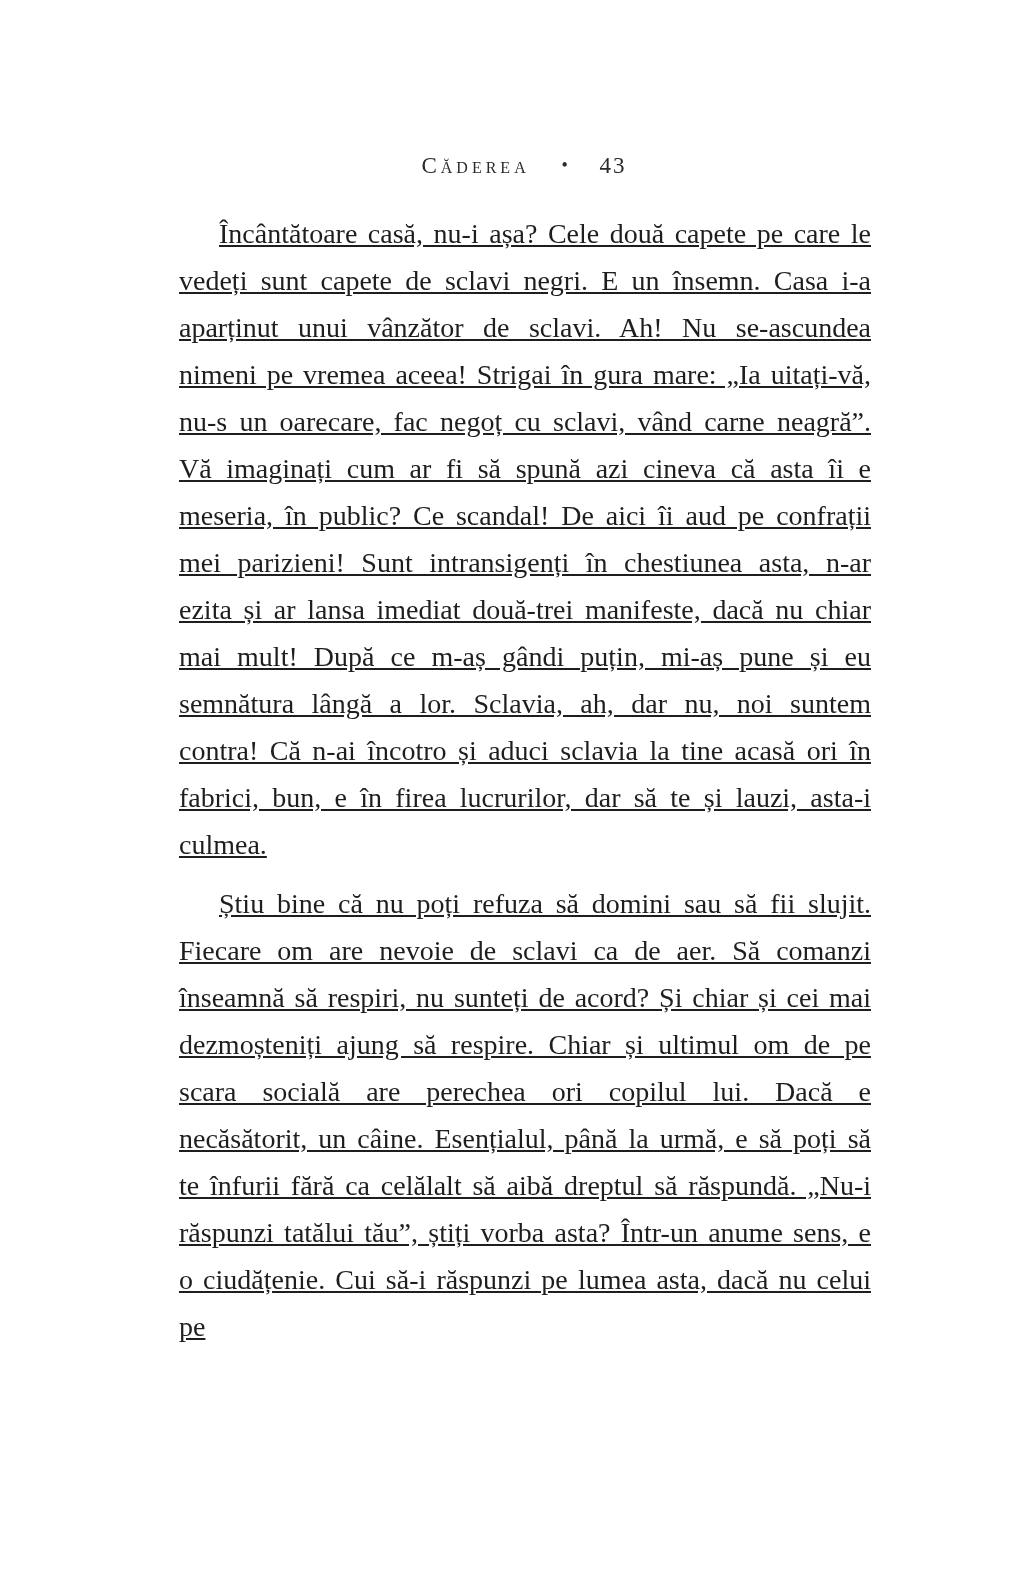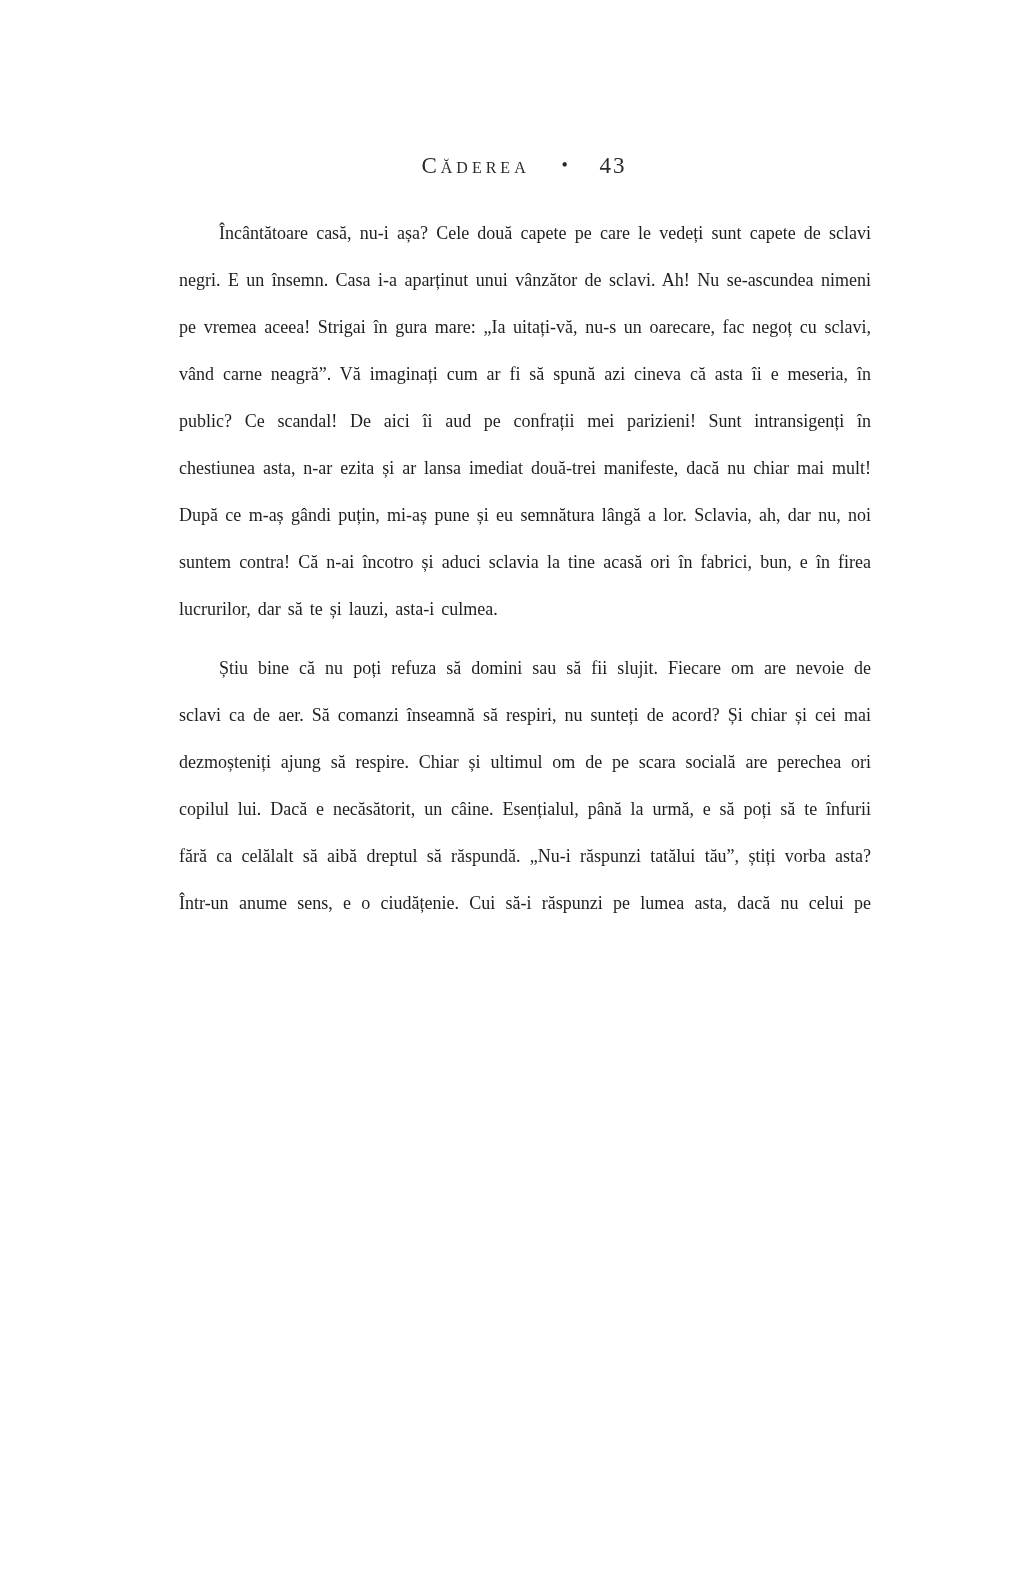--- a/index.html
+++ b/index.html
@@ -38,26 +38,27 @@
   .running-header .pagenum {
     letter-spacing: 2px;
   }
   .content {
     position: absolute;
     top: 186px;
     left: 155px;
     width: 716px;
   }
   .content p {
-    font-size: 18px;
+    font-size: 28px;
     line-height: 47px;
     text-align: justify;
     text-indent: 40px;
     word-spacing: 2.5px;
     margin: 0;
+    text-decoration: underline;
   }
   .content p.continues {
     text-align-last: justify;
   }
 </style>
 </head>
 <body>
 
 <div class="page">
 

